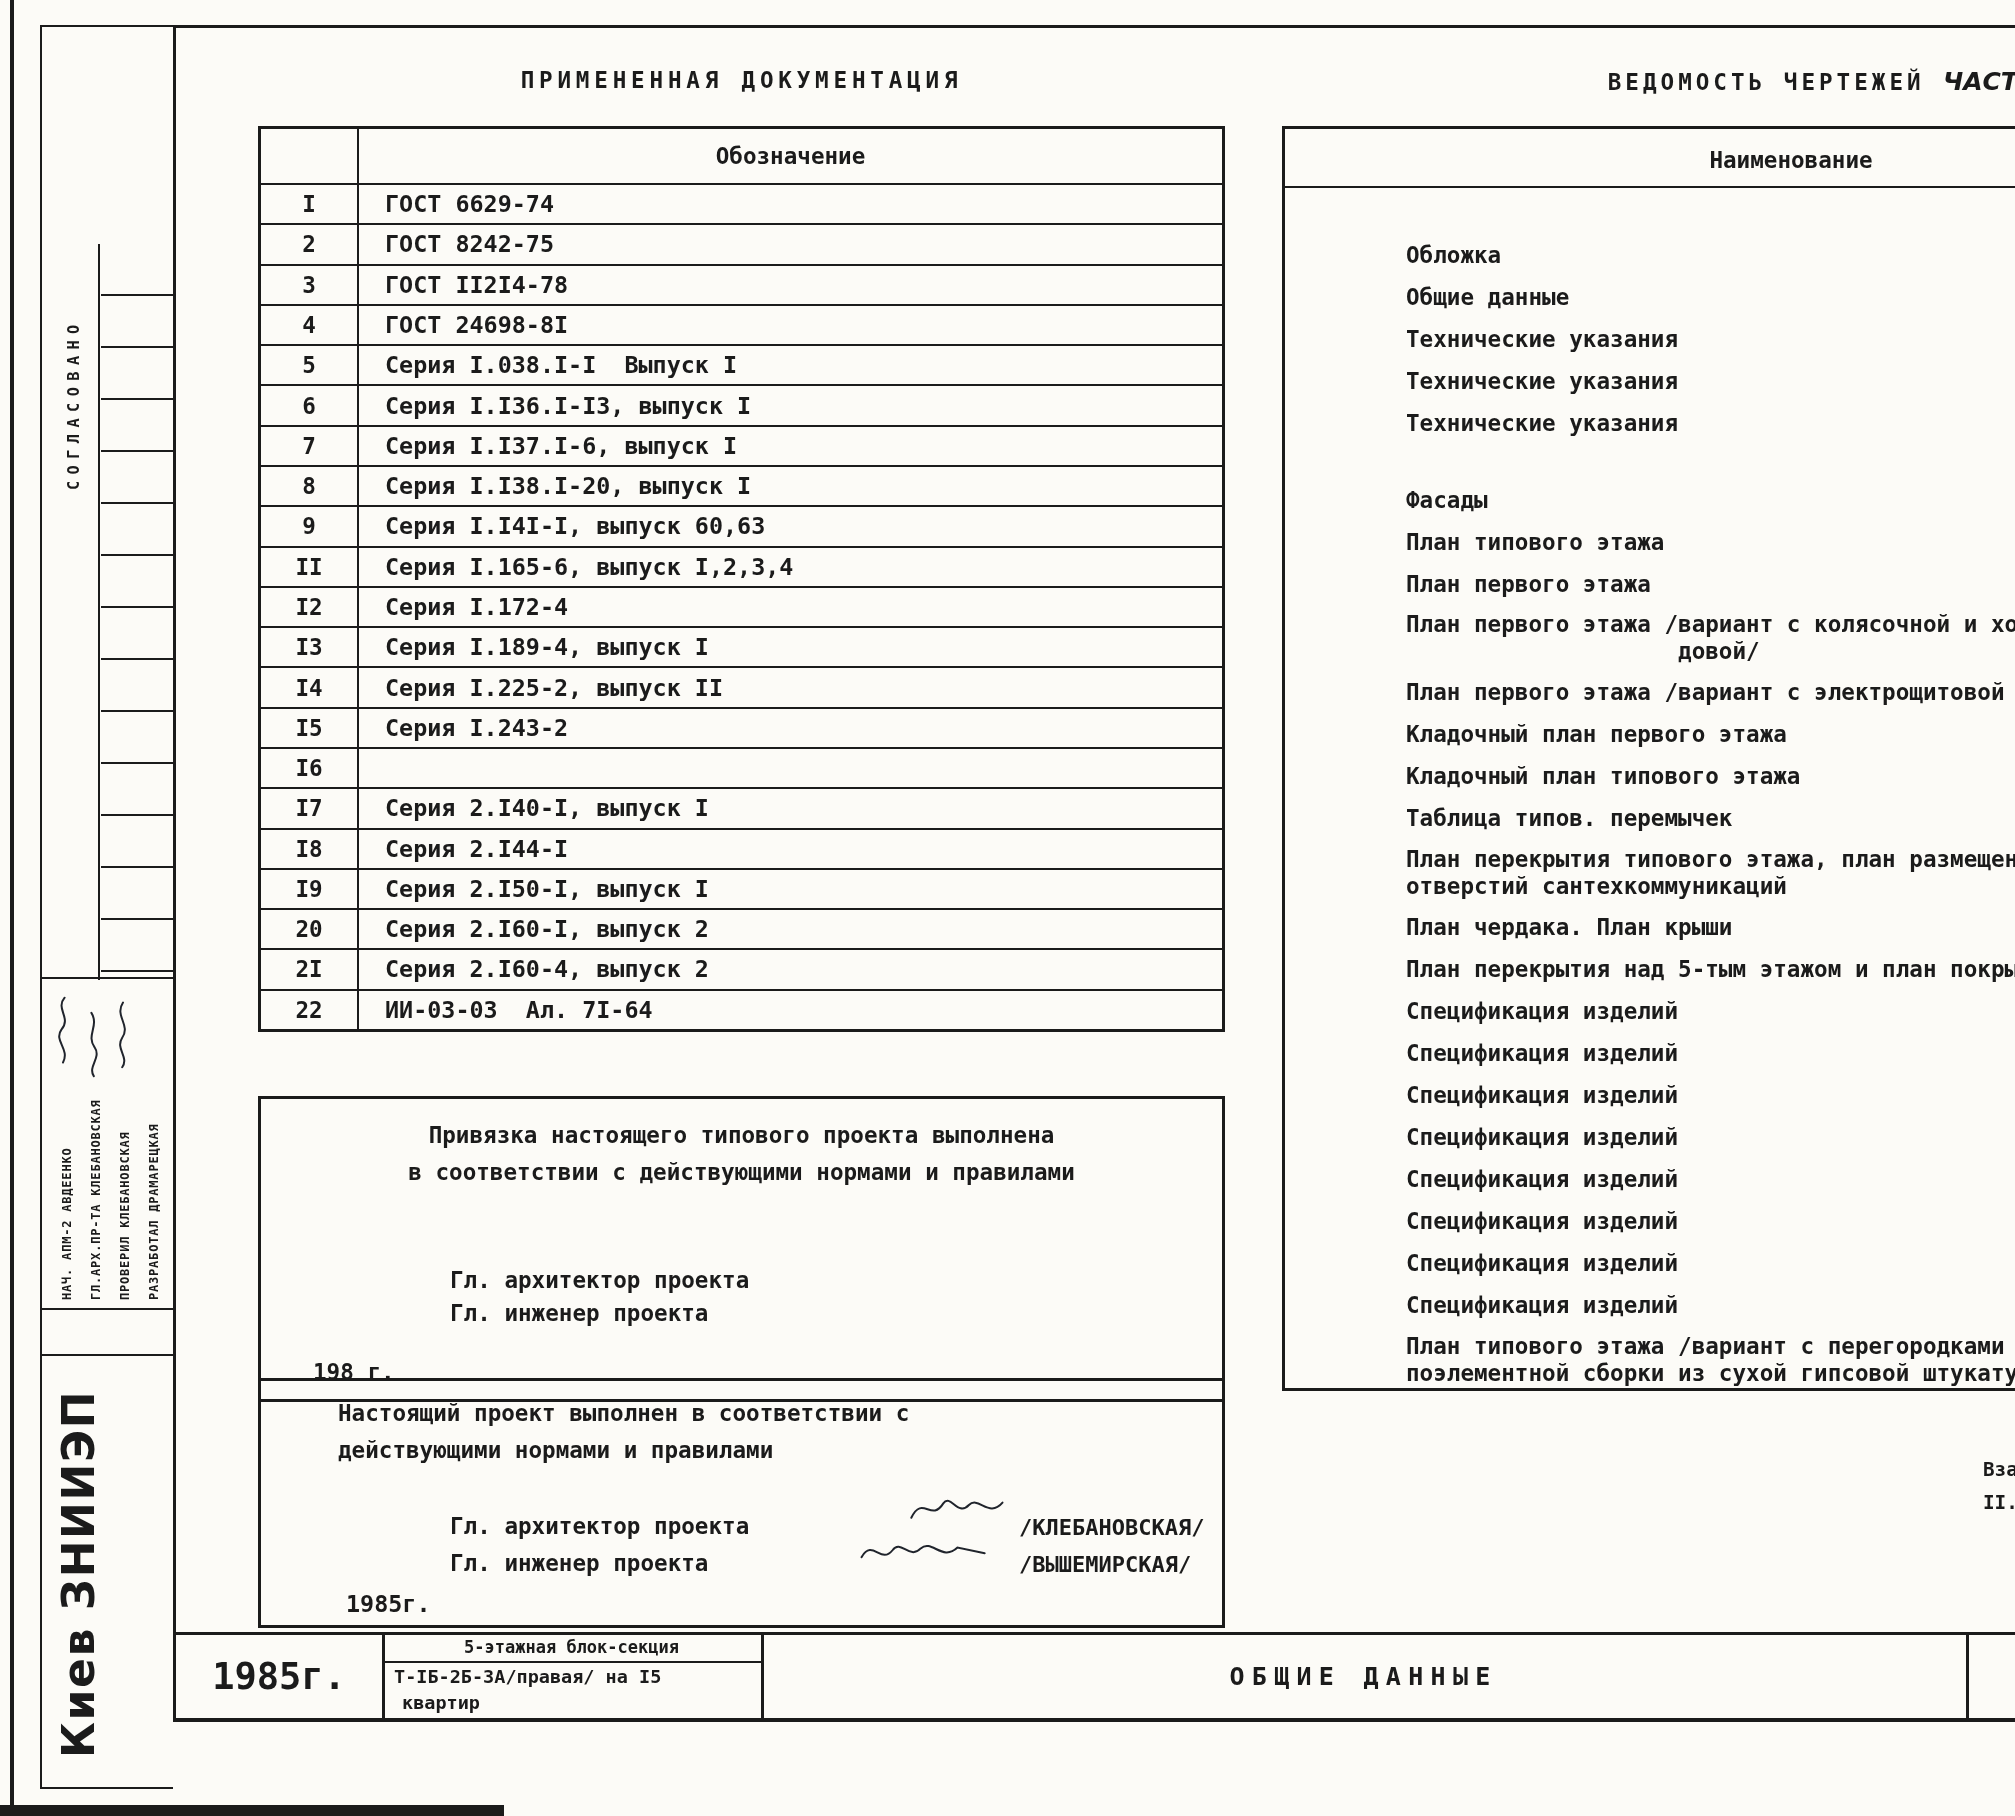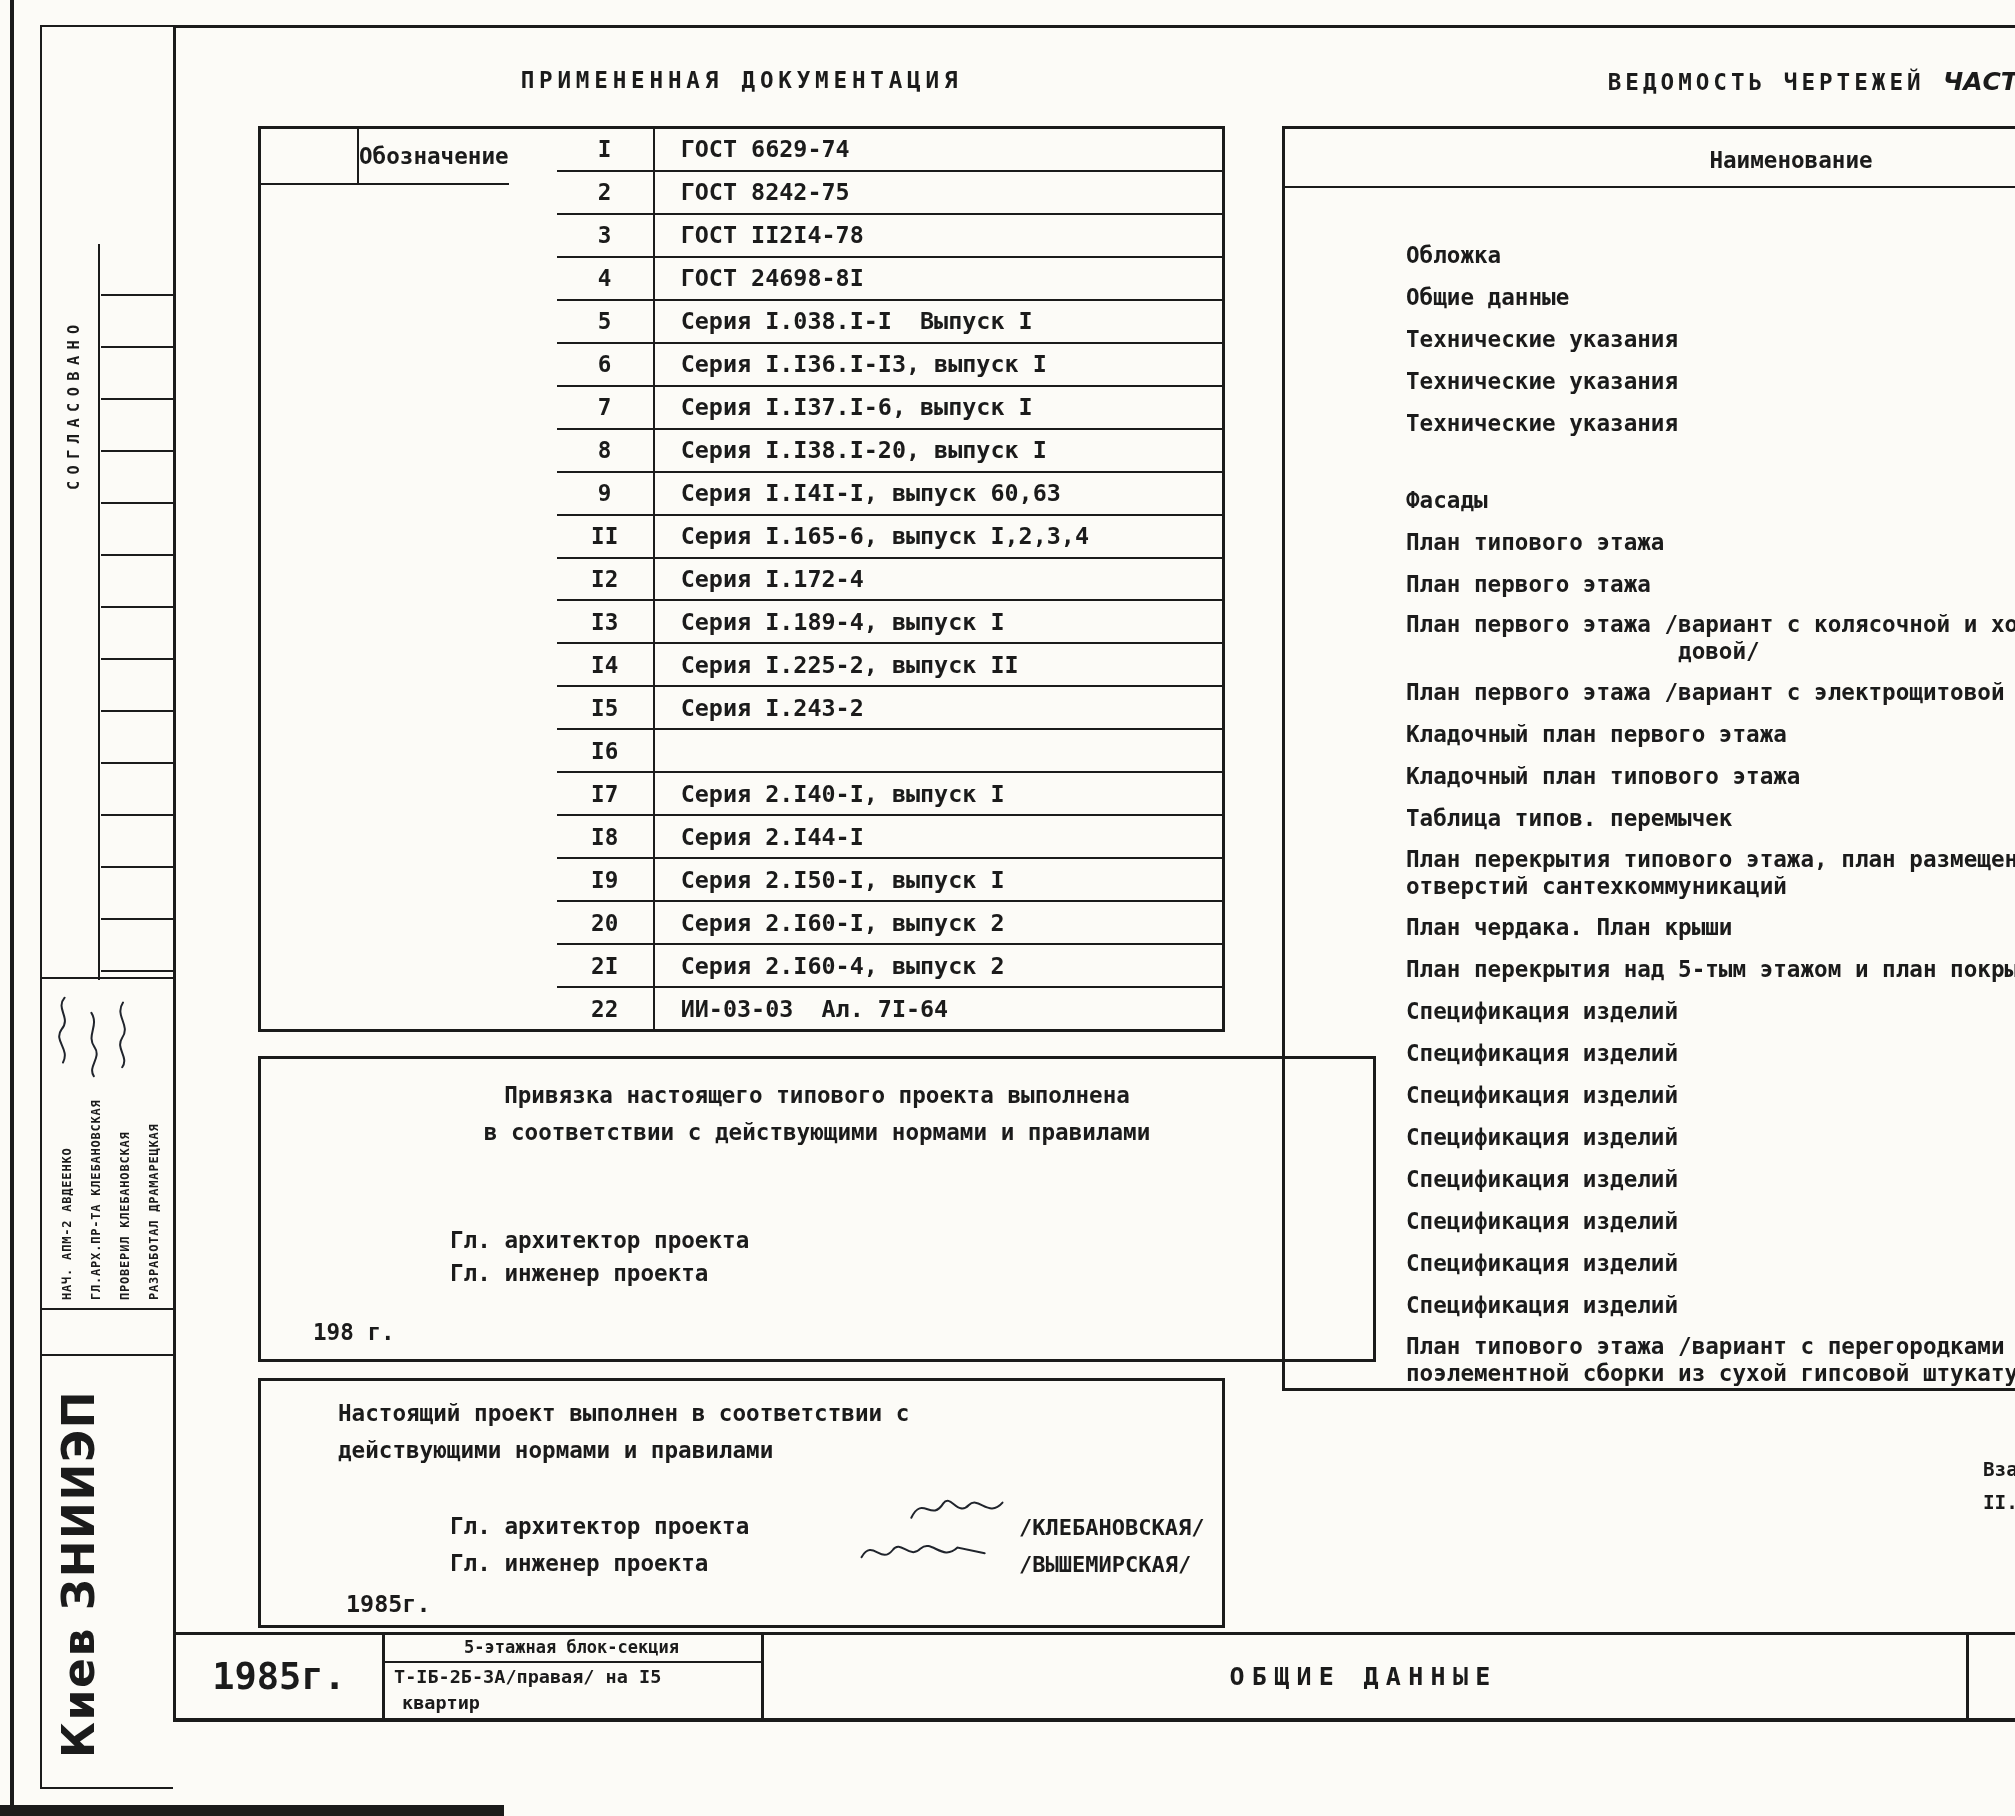--- a/index.html
+++ b/index.html
@@ -17,21 +17,21 @@
   .hand { font-family:"DejaVu Sans","Liberation Sans",sans-serif; font-style:italic; font-weight:bold; }
   .vtext { position:absolute; transform:rotate(-90deg); transform-origin:0 0; white-space:nowrap; font-weight:bold; }
   .sigp { fill:none; stroke:#20242c; stroke-width:5; stroke-linecap:round; }
 
   
   .stamp { border:2.8px solid #1b1b1b; border-right:none; }
   .stamp-grid { background:repeating-linear-gradient(to bottom, transparent 0, transparent 50px, #1b1b1b 50px, #1b1b1b 52px); }
   .signer { font-size:12px; letter-spacing:0.8px; width:298px; }
 
   
-  .doc-table { border:3.2px solid #1b1b1b; display:flex; flex-direction:row;gap:48px; }
+  .doc-table { border:3.2px solid #1b1b1b; display:flex; flex-direction:column; }
   .doc-head { height:56px; border-bottom:2.8px solid #1b1b1b; display:flex; flex:none; }
   .doc-hlbl { flex:1; display:flex; align-items:center; justify-content:center; font-size:22.6px; font-weight:bold; }
   .doc-num { width:98px; flex:none; align-self:stretch; border-right:2.8px solid #1b1b1b;
              display:flex; align-items:center; justify-content:center; font-size:22.6px; font-weight:bold; }
   .doc-body { flex:1; display:flex; flex-direction:column; }
   .doc-row { flex:1; display:flex; border-bottom:2px solid #1b1b1b; }
   .doc-row:last-child { border-bottom:none; }
   .doc-txt { display:flex; align-items:center; padding-left:26px; font-size:23.4px; font-weight:bold; white-space:pre; }
 
   .notebox { border:3.2px solid #1b1b1b; font-weight:bold; }
@@ -193,21 +193,21 @@
           <div class="doc-txt">Серия 2.I60-4, выпуск 2</div>
         </div>
 
         <div class="doc-row">
           <div class="doc-num">22</div>
           <div class="doc-txt">ИИ-03-03  Ал. 7I-64</div>
         </div>
       </div>
   </div>
 
-  <div class="abs notebox" style="left:258px;top:1056px;width:1118px;height:306px">
+  <div class="abs notebox" style="left:258px;top:1096px;width:967px;height:306px">
     <div class="abs center" style="left:0;top:23.4px;width:100%;font-size:22.6px">Привязка настоящего типового проекта выполнена</div>
     <div class="abs center" style="left:0;top:60px;width:100%;font-size:22.6px">в соответствии с действующими нормами и правилами</div>
     <div class="abs" style="left:189px;top:168px;font-size:22.6px">Гл. архитектор проекта</div>
     <div class="abs" style="left:189px;top:201px;font-size:22.6px">Гл. инженер проекта</div>
     <div class="abs" style="left:52px;top:260px;font-size:22.6px">198 г.</div>
   </div>
 
   <div class="abs notebox" style="left:258px;top:1378px;width:967px;height:250px">
     <div class="abs" style="left:77px;top:18.5px;font-size:22.6px">Настоящий проект выполнен в соответствии с</div>
     <div class="abs" style="left:77px;top:56px;font-size:22.6px">действующими нормами и правилами</div>

